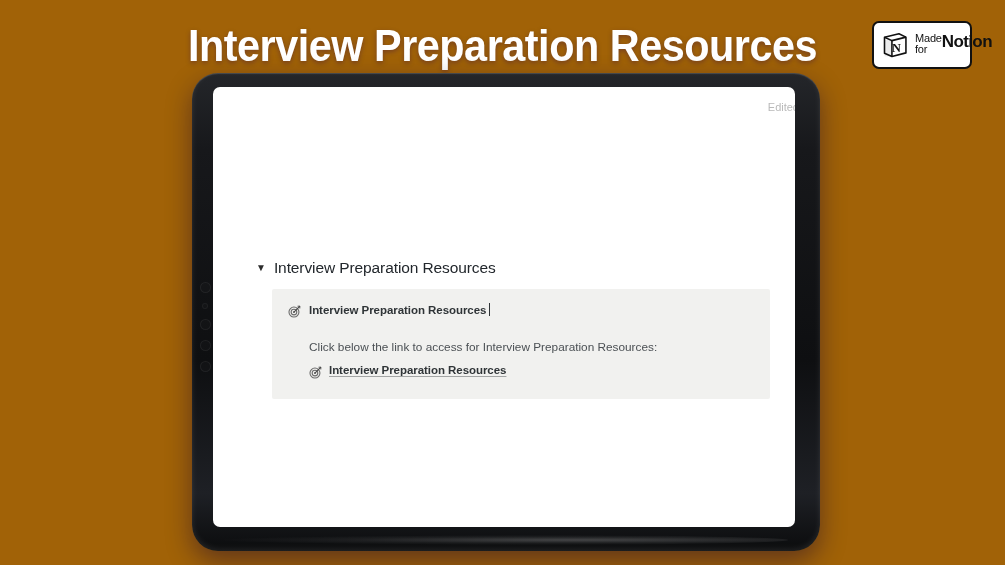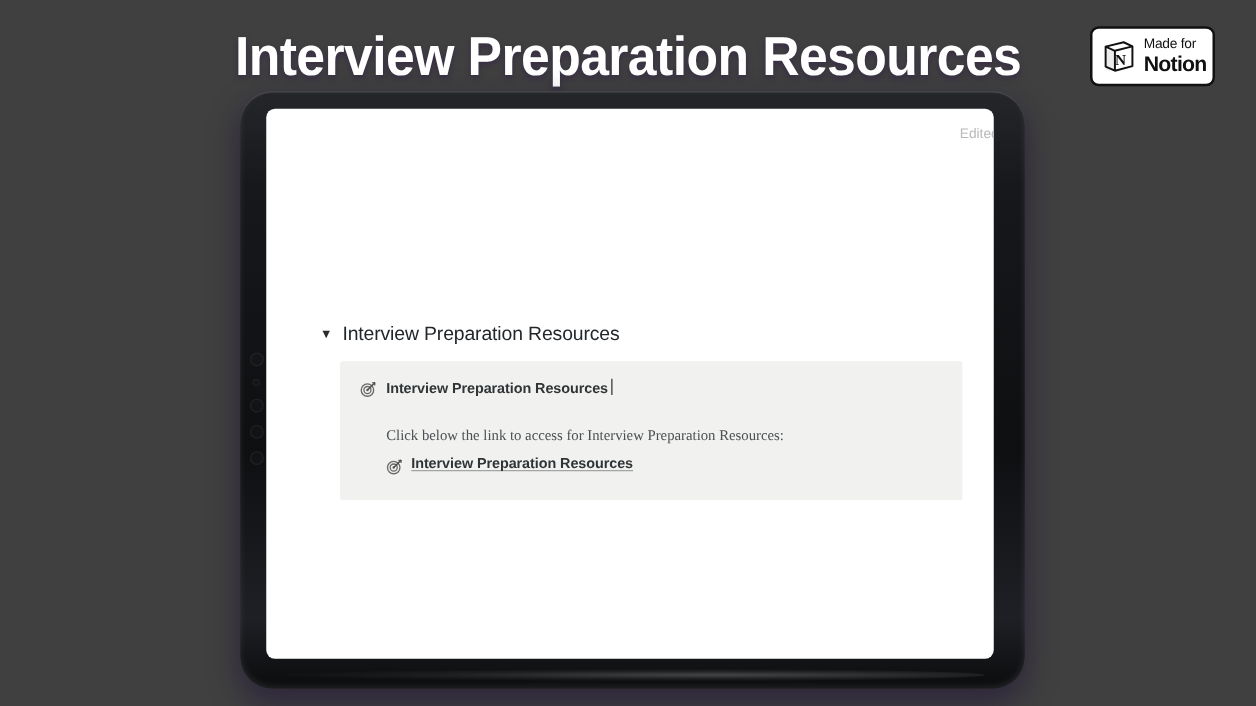--- a/index.html
+++ b/index.html
@@ -10,21 +10,21 @@
     width: 1005px;
     height: 565px;
     overflow: hidden;
     font-family: "Liberation Sans", sans-serif;
   }
 
   #stage {
     position: relative;
     width: 1005px;
     height: 565px;
-    background: #404040;
+    background: #a16207;
     overflow: hidden;
   }
 
   
   #page-title {
     position: absolute;
     left: 0;
     top: 18px;
     width: 1005px;
     text-align: center;
@@ -56,21 +56,21 @@
     gap: 6px;
   }
   #notion-badge .cube {
     flex: 0 0 auto;
     width: 28px;
     height: 28px;
     display: block;
   }
   #notion-badge .words {
     display: flex;
-    flex-direction: column;
+    flex-direction: row;
     justify-content: center;
     line-height: 1;
   }
   #notion-badge .made-for {
     font-family: "Liberation Sans", sans-serif;
     font-size: 11px;
     font-weight: normal;
     color: #111111;
     letter-spacing: -0.2px;
     margin-bottom: 2px;
@@ -234,21 +234,21 @@
     margin: 6px 0 0 21px;
     font-family: "Liberation Sans", sans-serif;
     font-size: 11.8px;
     color: #4b5054;
     line-height: 18px;
     width: 430px;
   }
 
   #callout-cta {
     margin: 22px 0 0 21px;
-    font-family: Liberation Serif, serif;
+    font-family: Liberation Sans, sans-serif;
     font-size: 11.8px;
     color: #4b5054;
     line-height: 18px;
     white-space: nowrap;
   }
 
   #callout-link-row {
     margin: 8px 0 0 21px;
     display: flex;
     align-items: flex-start;

